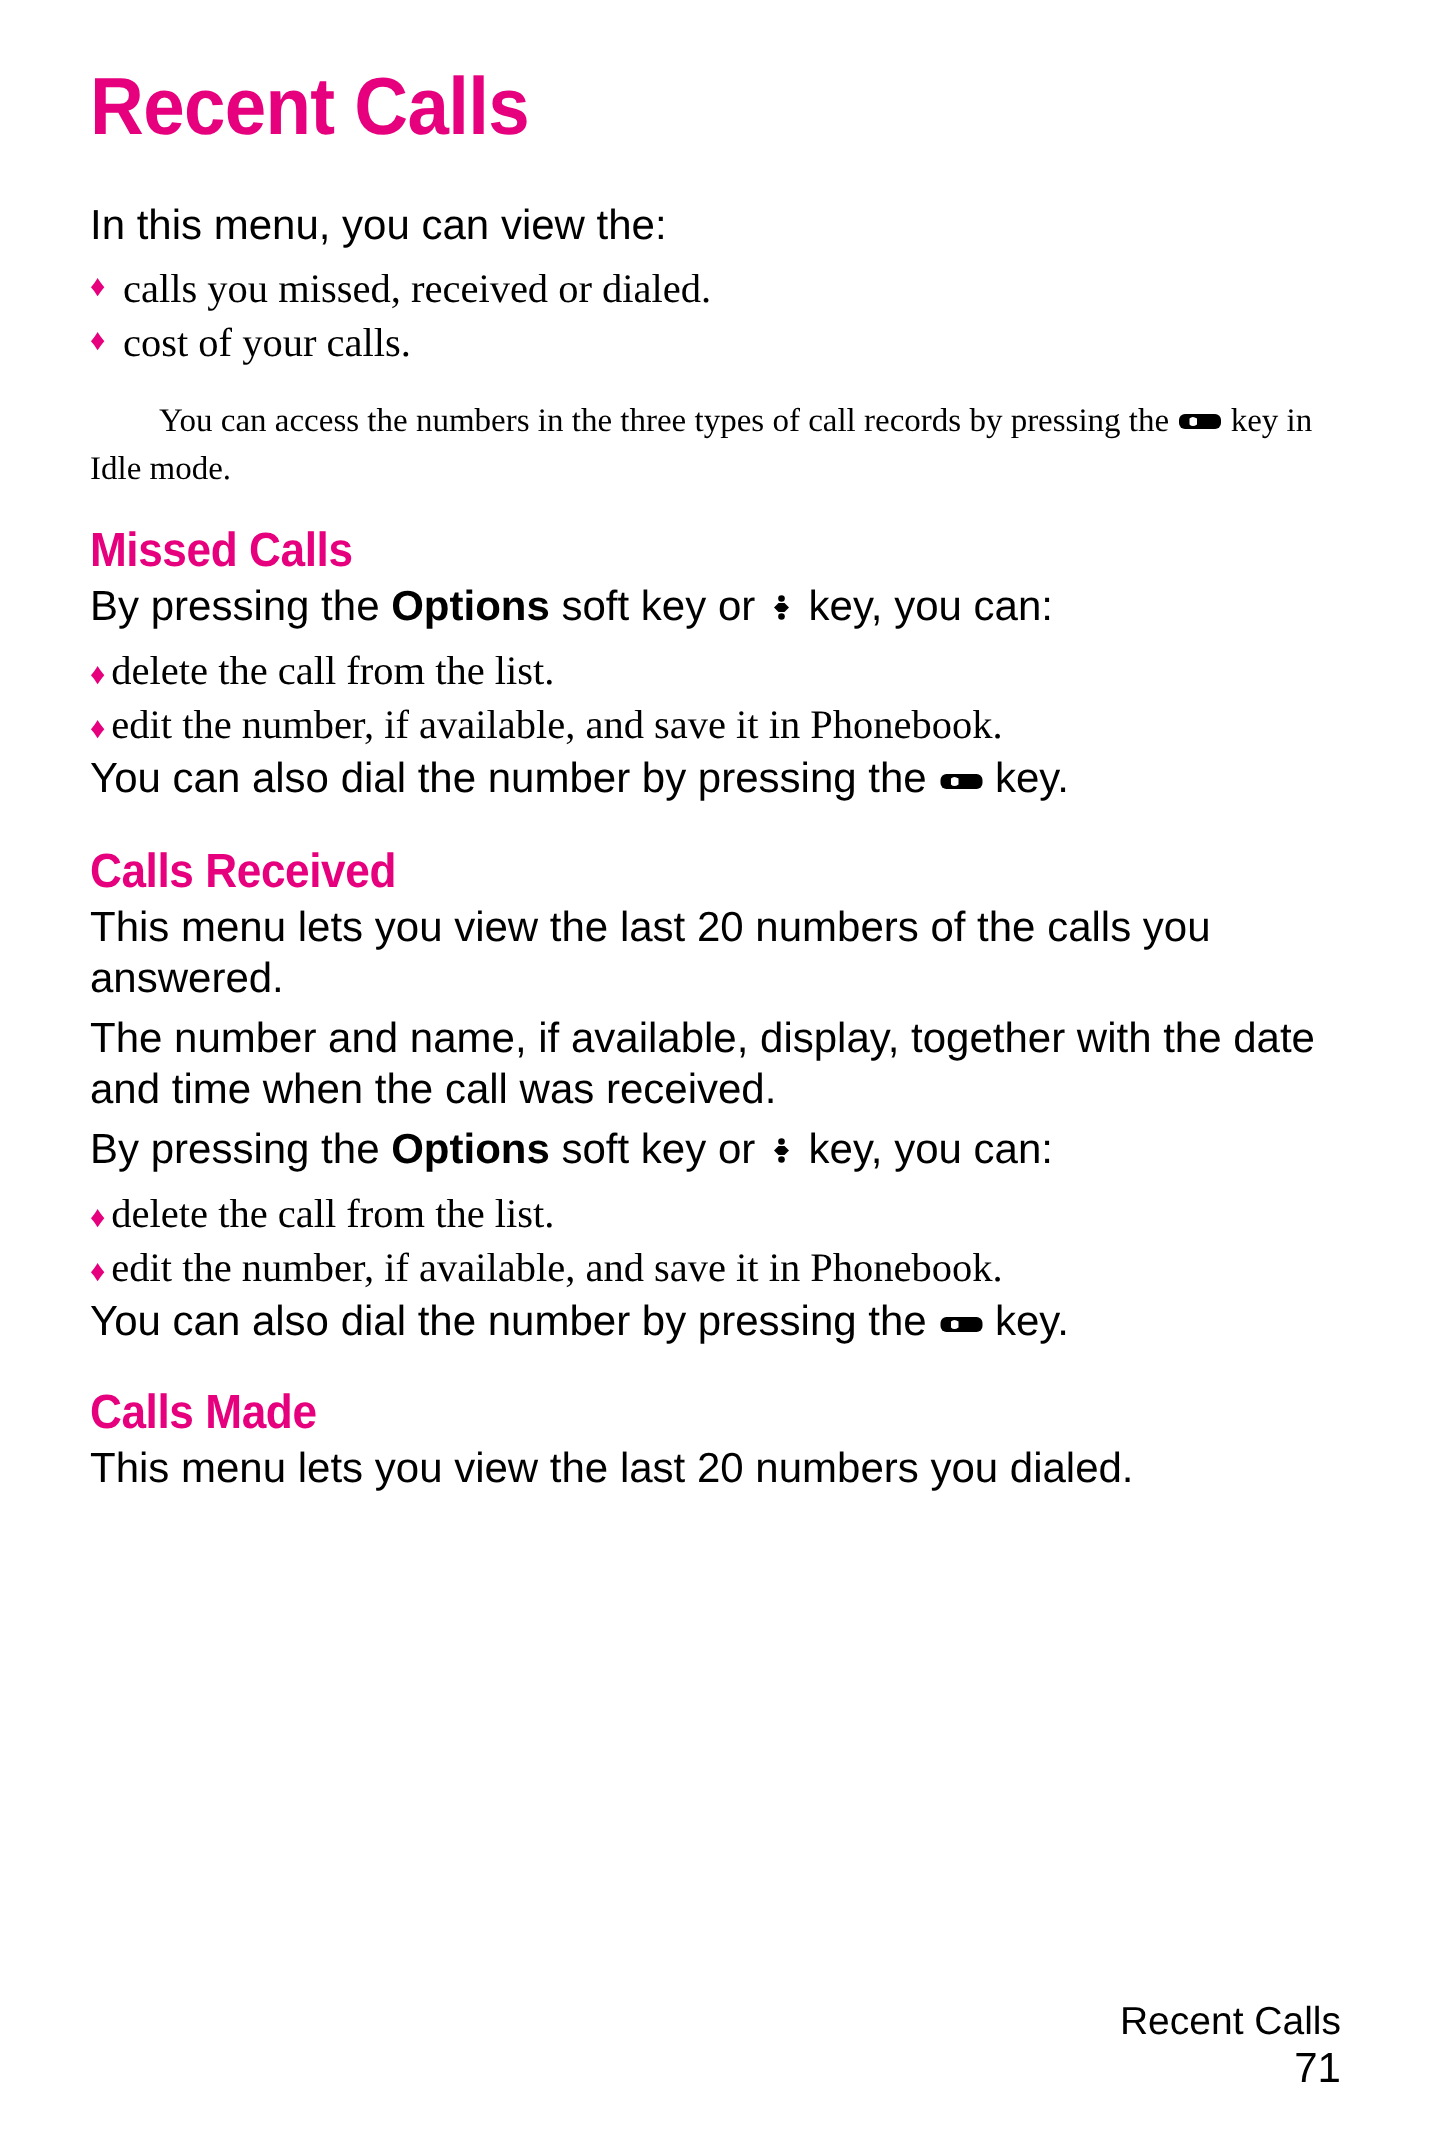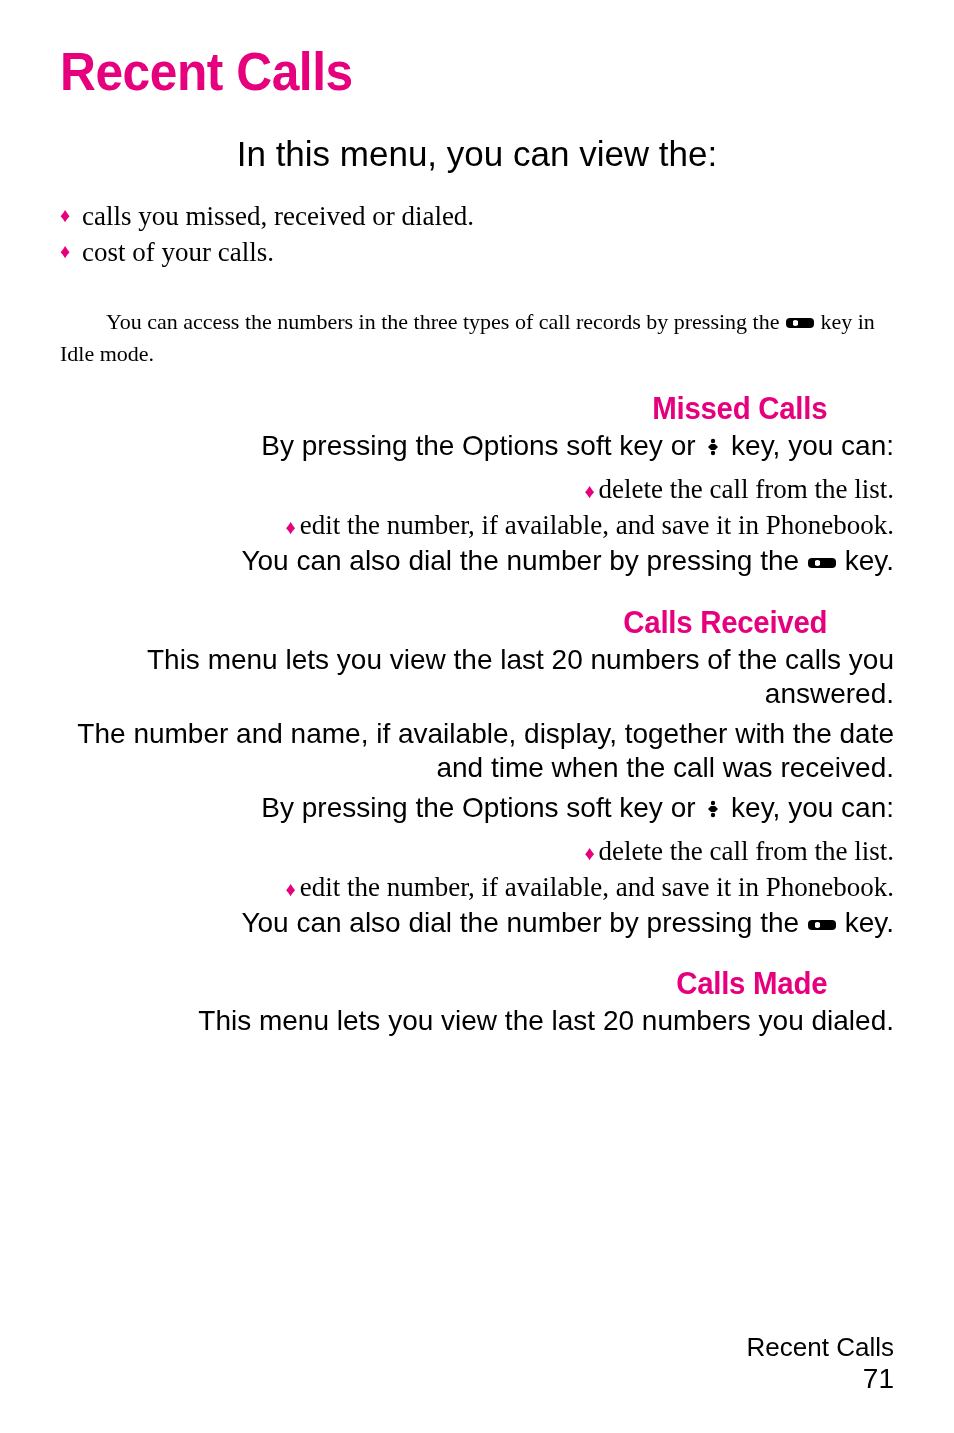--- a/index.html
+++ b/index.html
@@ -20,27 +20,26 @@
       font-family: 'Arial Narrow', Arial, sans-serif;
       font-weight: bold;
       font-size: 54px;
       color: #e6007e;
       margin-bottom: 32px;
       letter-spacing: -0.5px;
       transform: scaleX(0.92);
       transform-origin: left;
     }
     .intro-text {
-      font-size: 35px;
-      margin-bottom: 24px;
-      text-align: center;
+      font-size: 28px;
+      margin-bottom: 8px;
     }
     .bullet-list {
       list-style: none;
-      margin-bottom: 36px;
+      margin-bottom: 18px;
     }
     .bullet-list li {
       font-family: Georgia, 'Times New Roman', serif;
       font-size: 27px;
       line-height: 1.35;
       position: relative;
       padding-left: 22px;
     }
     .bullet-list li::before {
       content: '♦';
@@ -71,51 +70,49 @@
       transform: scaleX(0.92);
       transform-origin: left;
     }
     .body-text {
       font-size: 28px;
       line-height: 1.22;
       margin-bottom: 6px;
     }
     .tight-group {
       margin-bottom: 24px;
-      text-align: right;
     }
     .footer {
       position: absolute;
       bottom: 38px;
       right: 60px;
       text-align: right;
     }
     .footer-label {
       font-size: 26px;
     }
     .footer-page {
       font-size: 28px;
     }
     .inline-icon {
       display: inline-block;
       vertical-align: middle;
     }
     .bold {
-      font-weight: normal;
+      font-weight: bold;
     }
     .diamond-inline {
       color: #e6007e;
       font-size: 20px;
       margin-right: 4px;
     }
     .bullet-line {
       font-family: Georgia, 'Times New Roman', serif;
       font-size: 27px;
       line-height: 1.35;
-      margin-left: 48px;
     }
   </style>
 </head>
 <body>
 
 <h1 class="page-title">Recent Calls</h1>
 
 <p class="intro-text">In this menu, you can view the:</p>
 
 <ul class="bullet-list">

